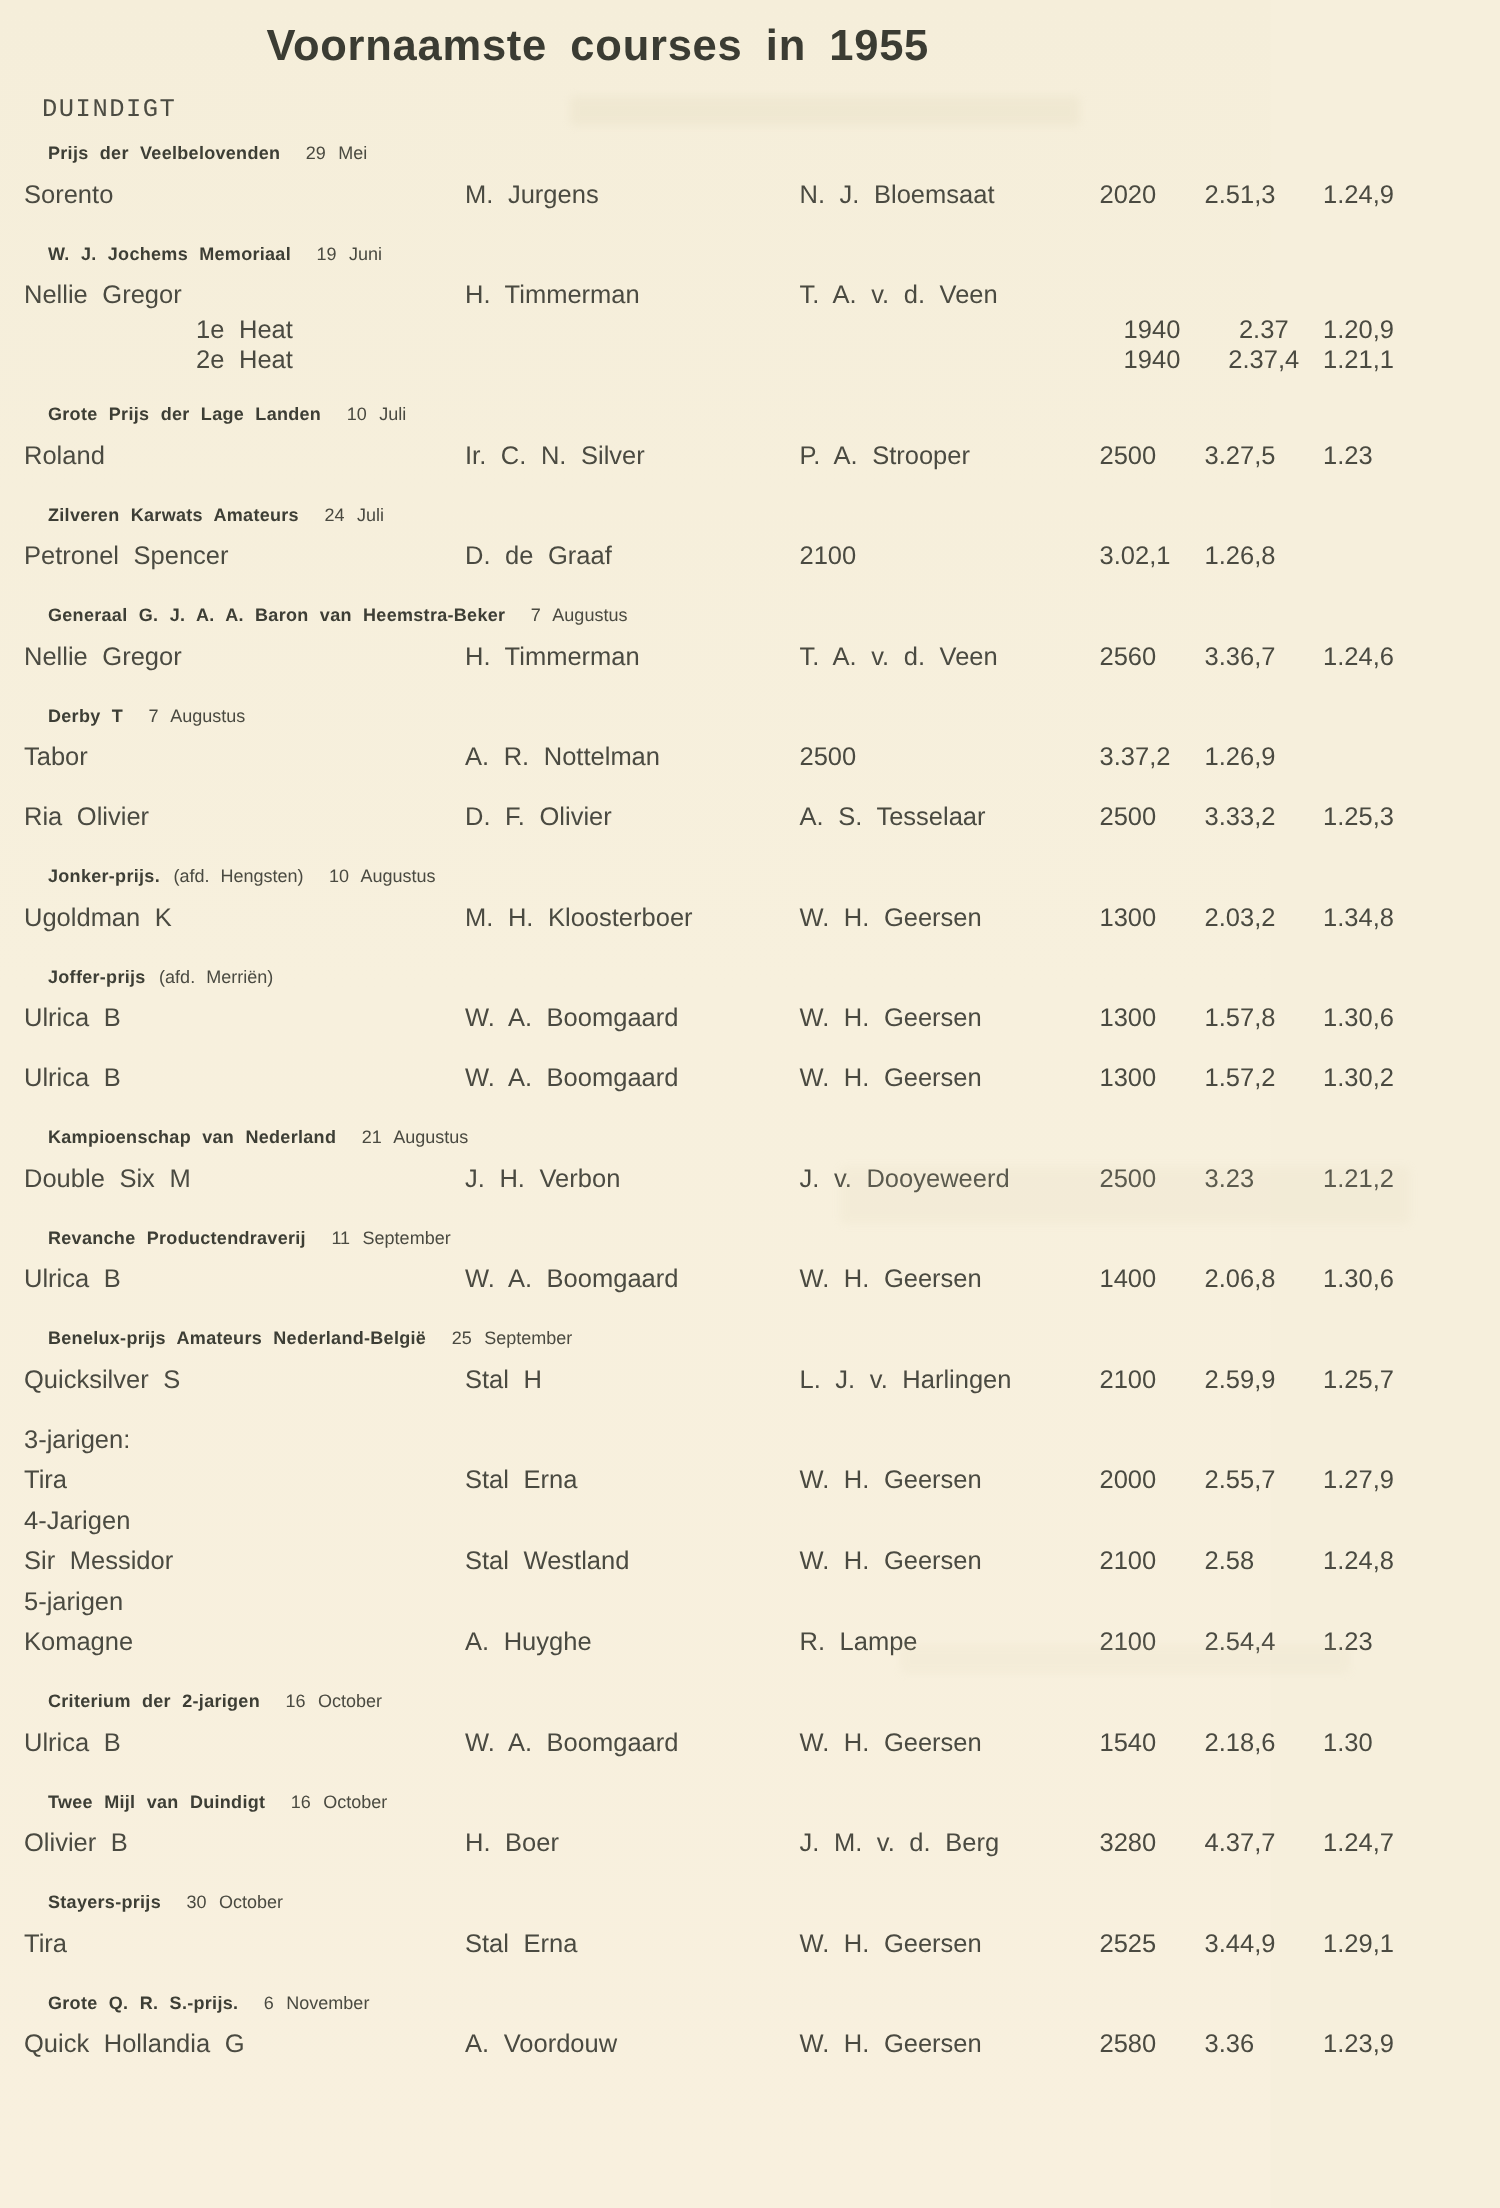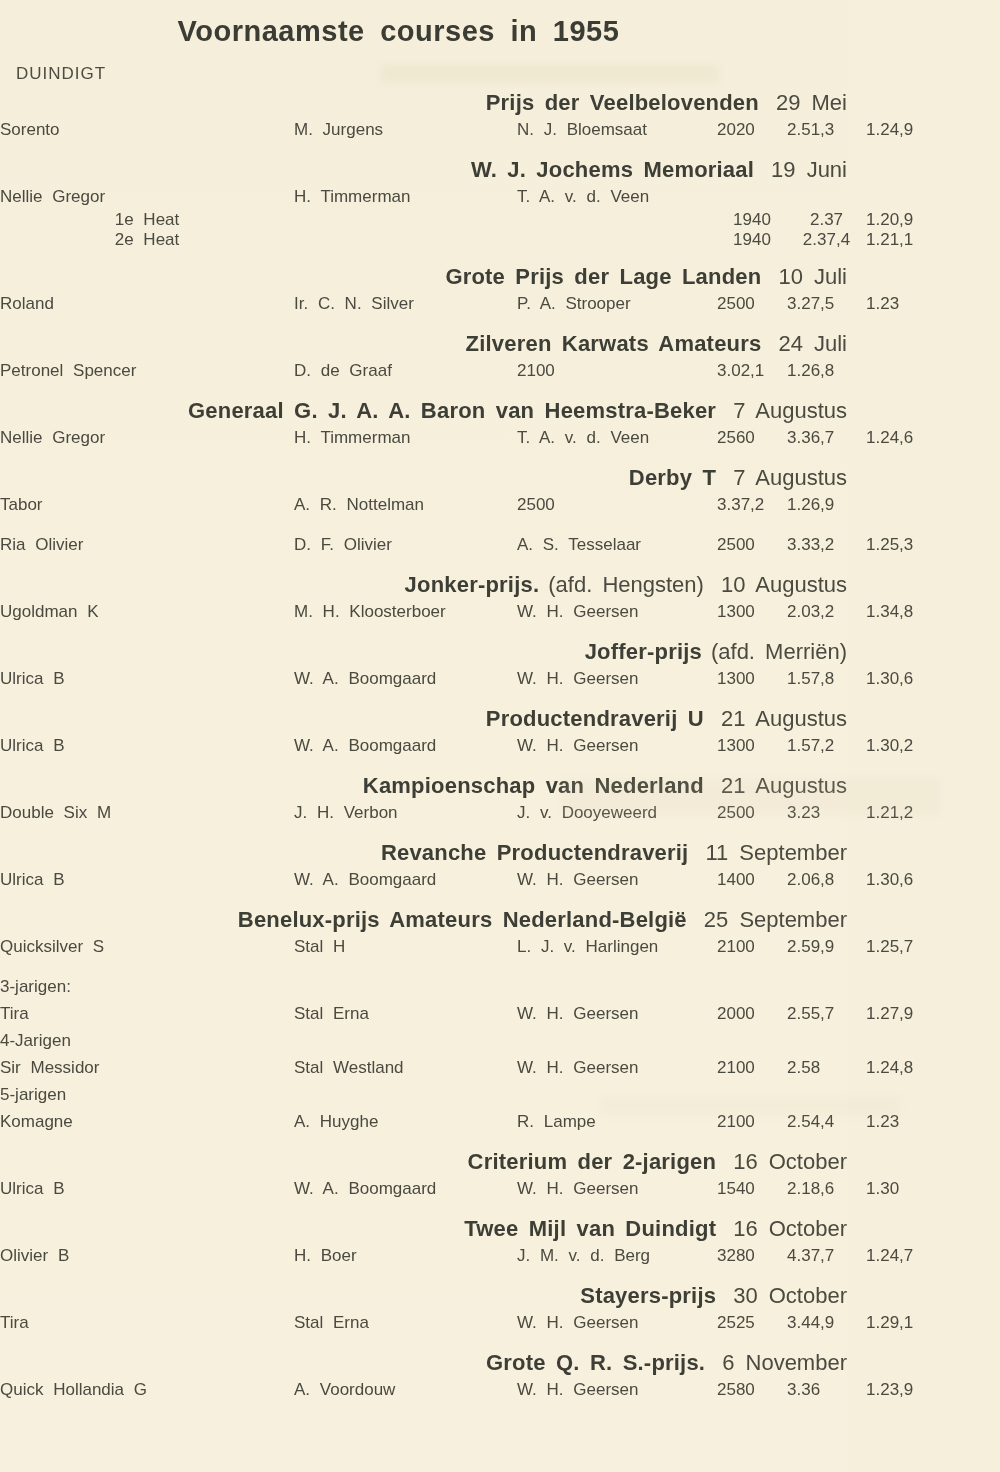--- a/index.html
+++ b/index.html
@@ -10,32 +10,32 @@
     color:#4a4a41;
   }
   .paper{position:relative;width:847px;height:1472px;
     background:linear-gradient(180deg,#f5eeda 0%,#f7f0dd 45%,#f8f0de 100%);
     padding-top:12px;box-sizing:border-box;}
   .title-wrap{text-align:center;margin:0 50px 10px 0;}
   .page-title{
     font-size:29px;font-weight:bold;color:#3b3c33;
     letter-spacing:0.5px;word-spacing:7px;line-height:38px;
   }
-  .venue{font-size:17px;letter-spacing:1px;line-height:27px;padding-left:16px;color:#4c4c43;}
+  .venue{font-size:17px;letter-spacing:1px;line-height:27px;padding-left:28px;color:#4c4c43;font-family:Liberation Mono, monospace;}
   .section{margin-top:13px;}
   .section.first{margin-top:2px;}
-  .hdr{padding-left:16px;line-height:27px;font-size:22px;white-space:nowrap;text-align:right;}
+  .hdr{padding-left:32px;line-height:27px;font-size:12px;white-space:nowrap;}
   .race-name{font-weight:bold;color:#3d3e35;letter-spacing:0.2px;word-spacing:4px;}
   .race-suffix{margin-left:9px;word-spacing:4px;}
   .race-date{margin-left:17px;word-spacing:5px;}
   .hdr span:empty{display:none;}
   .row{
     display:grid;
     grid-template-columns:294px 223px 200px 70px 79px 1fr;
-    line-height:27px;font-size:17px;
+    padding-left:16px;line-height:27px;font-size:17px;
     word-spacing:5px;white-space:nowrap;
   }
   .row.compact{line-height:20px;text-align:center;}
   .row > span{overflow:visible;}
   .ghost{position:absolute;background:#d9cfae;opacity:.18;filter:blur(3px);border-radius:3px;pointer-events:none;}
   .g1{left:380px;top:64px;width:340px;height:20px;}
   .g2{left:560px;top:778px;width:380px;height:38px;opacity:.12;}
   .g3{left:600px;top:1096px;width:300px;height:20px;opacity:.10;}
 </style>
 </head>
@@ -203,23 +203,20 @@
     <span>W. A. Boomgaard</span>
     <span>W. H. Geersen</span>
     <span>1300</span>
     <span>1.57,8</span>
     <span>1.30,6</span>
   </div>
 </div>
   </section>
 
   <section class="section">
-    <div class="hdr">
-      <span class="race-name">Productendraverij U</span><span class="race-date">21 Augustus</span>
-    </div>
     <div class="rows">
   <div class="row">
     <span>Ulrica B</span>
     <span>W. A. Boomgaard</span>
     <span>W. H. Geersen</span>
     <span>1300</span>
     <span>1.57,2</span>
     <span>1.30,2</span>
   </div>
 </div>

